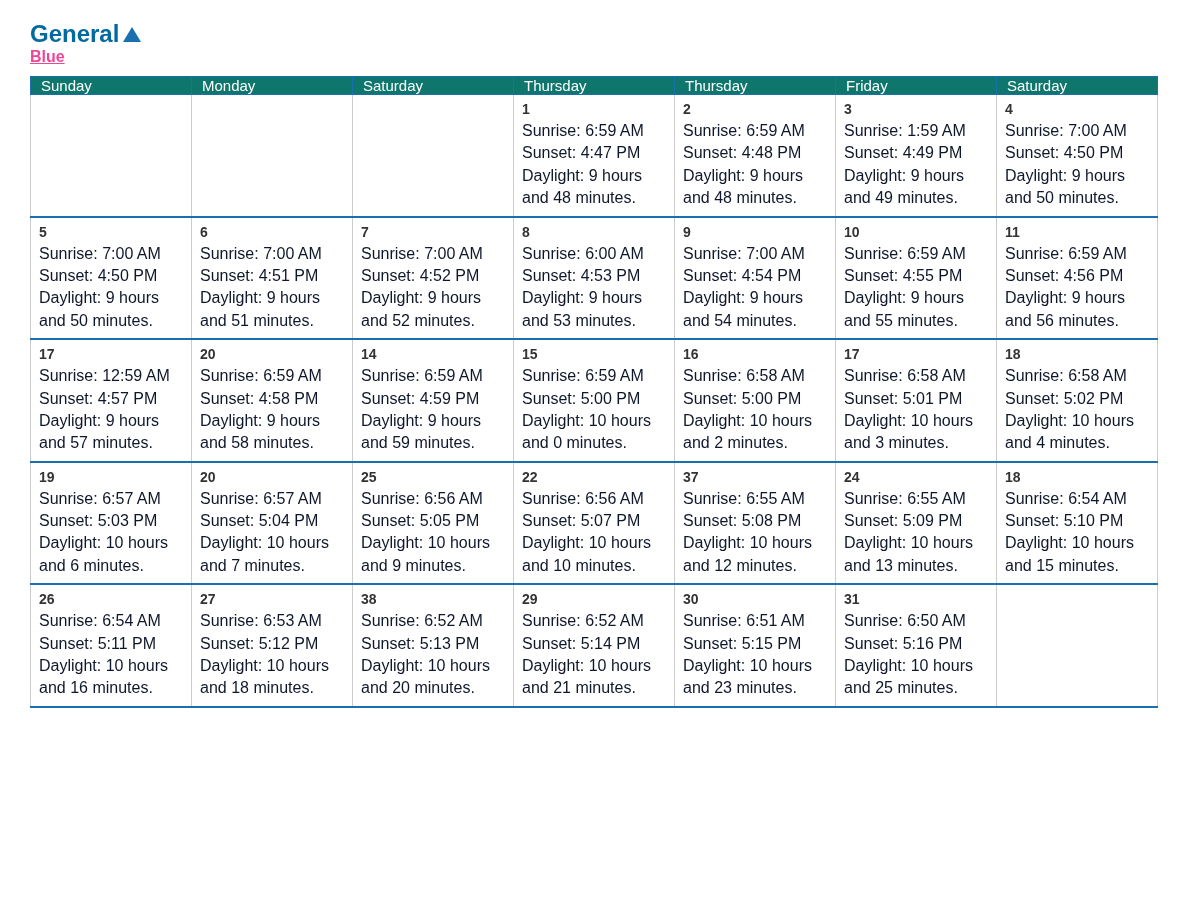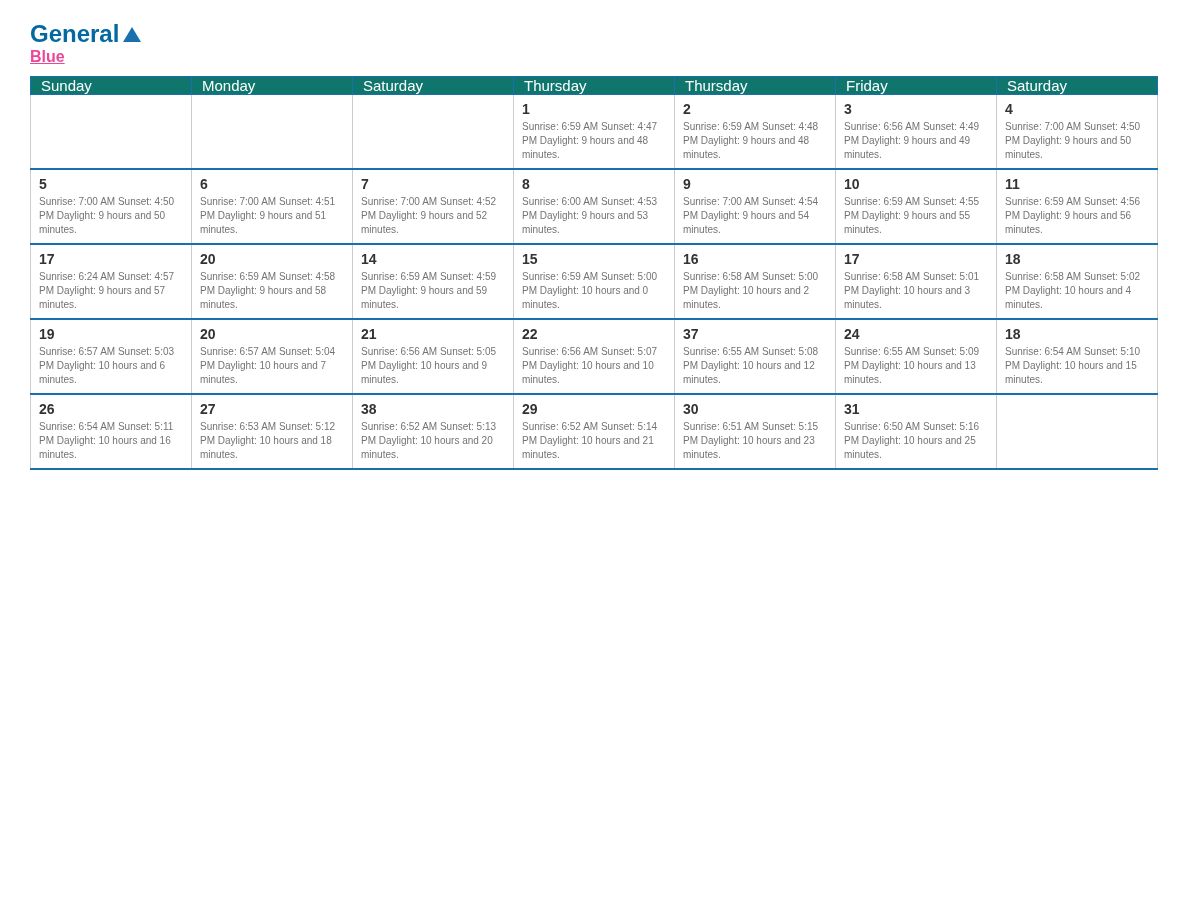--- a/index.html
+++ b/index.html
@@ -60,22 +60,22 @@
     tbody tr {
       border-bottom: 2px solid #1a6faf;
     }
     .day-number {
       font-size: 14px;
       font-weight: bold;
       color: #333;
       margin-bottom: 3px;
     }
     .day-info {
-      font-size: 10px;
-      color: #737373;
+      font-size: 16px;
+      color: #0f172a;
       line-height: 1.4;
     }
     td.empty {
       background: #fff;
     }
   </style>
 </head>
 <body>
 
 <div class="header-area">
@@ -118,21 +118,21 @@
 Daylight: 9 hours and 48 minutes.</div>
         </td>
         <td>
           <div class="day-number">2</div>
           <div class="day-info">Sunrise: 6:59 AM
 Sunset: 4:48 PM
 Daylight: 9 hours and 48 minutes.</div>
         </td>
         <td>
           <div class="day-number">3</div>
-          <div class="day-info">Sunrise: 6:56 AM
+          <div class="day-info">Sunrise: 1:59 AM
 Sunset: 4:49 PM
 Daylight: 9 hours and 49 minutes.</div>
         </td>
         <td>
           <div class="day-number">4</div>
           <div class="day-info">Sunrise: 7:00 AM
 Sunset: 4:50 PM
 Daylight: 9 hours and 50 minutes.</div>
         </td>
       </tr>
@@ -176,21 +176,21 @@
         <td>
           <div class="day-number">11</div>
           <div class="day-info">Sunrise: 6:59 AM
 Sunset: 4:56 PM
 Daylight: 9 hours and 56 minutes.</div>
         </td>
       </tr>
       <tr>
         <td>
           <div class="day-number">17</div>
-          <div class="day-info">Sunrise: 6:24 AM
+          <div class="day-info">Sunrise: 12:59 AM
 Sunset: 4:57 PM
 Daylight: 9 hours and 57 minutes.</div>
         </td>
         <td>
           <div class="day-number">20</div>
           <div class="day-info">Sunrise: 6:59 AM
 Sunset: 4:58 PM
 Daylight: 9 hours and 58 minutes.</div>
         </td>
         <td>
@@ -231,21 +231,21 @@
 Sunset: 5:03 PM
 Daylight: 10 hours and 6 minutes.</div>
         </td>
         <td>
           <div class="day-number">20</div>
           <div class="day-info">Sunrise: 6:57 AM
 Sunset: 5:04 PM
 Daylight: 10 hours and 7 minutes.</div>
         </td>
         <td>
-          <div class="day-number">21</div>
+          <div class="day-number">25</div>
           <div class="day-info">Sunrise: 6:56 AM
 Sunset: 5:05 PM
 Daylight: 10 hours and 9 minutes.</div>
         </td>
         <td>
           <div class="day-number">22</div>
           <div class="day-info">Sunrise: 6:56 AM
 Sunset: 5:07 PM
 Daylight: 10 hours and 10 minutes.</div>
         </td>

